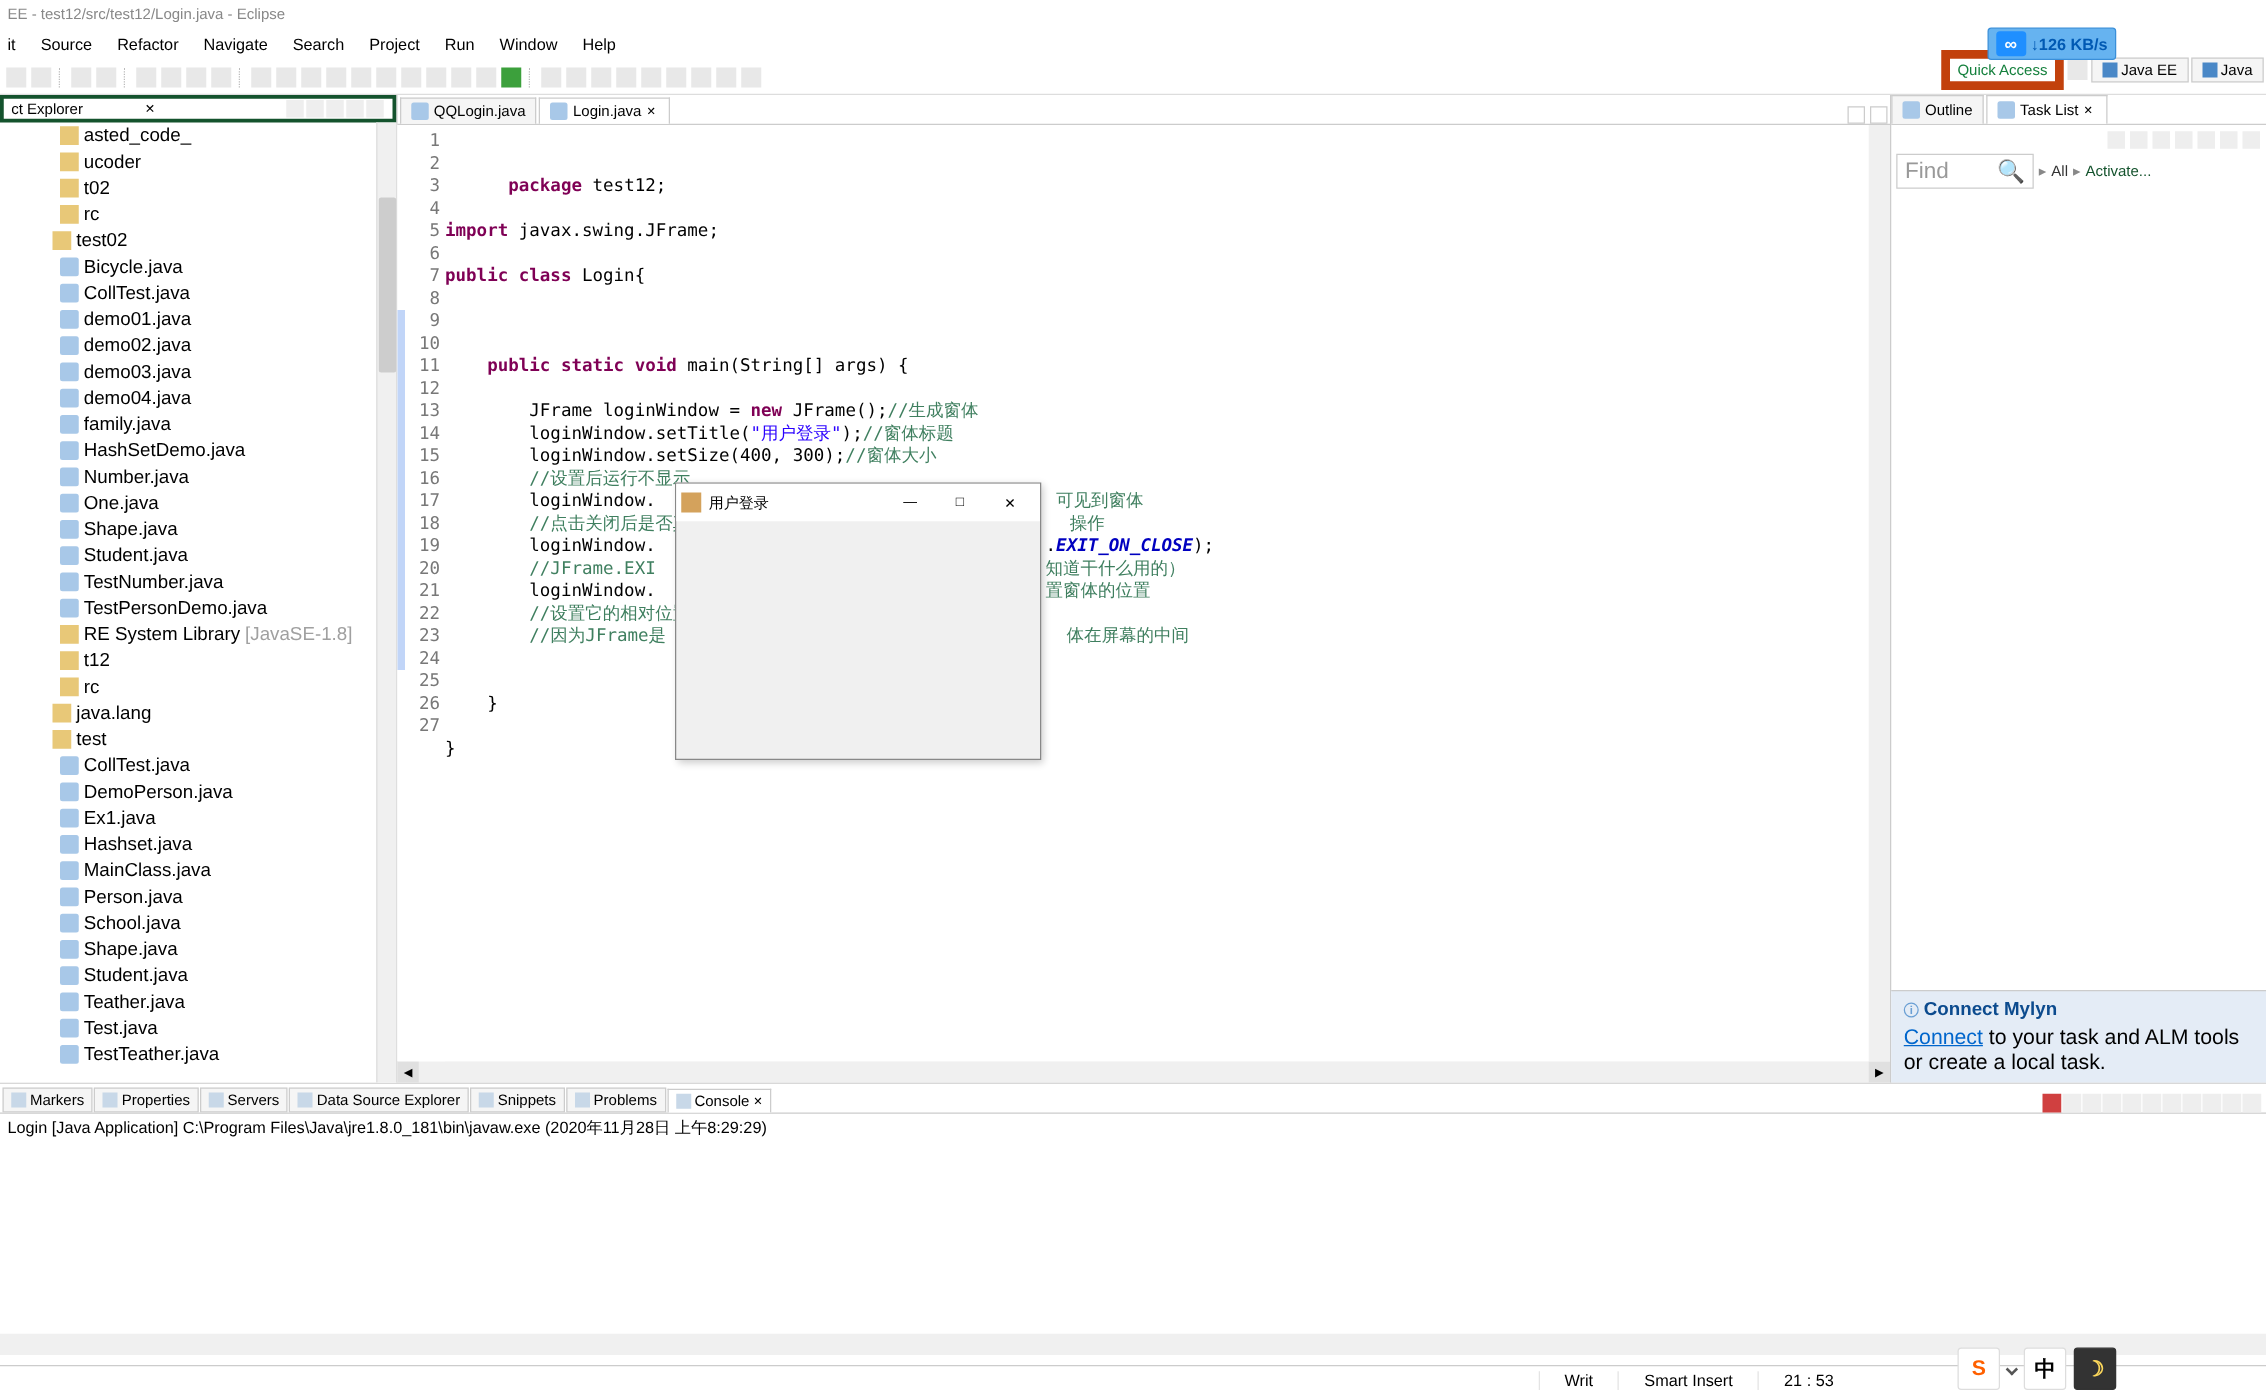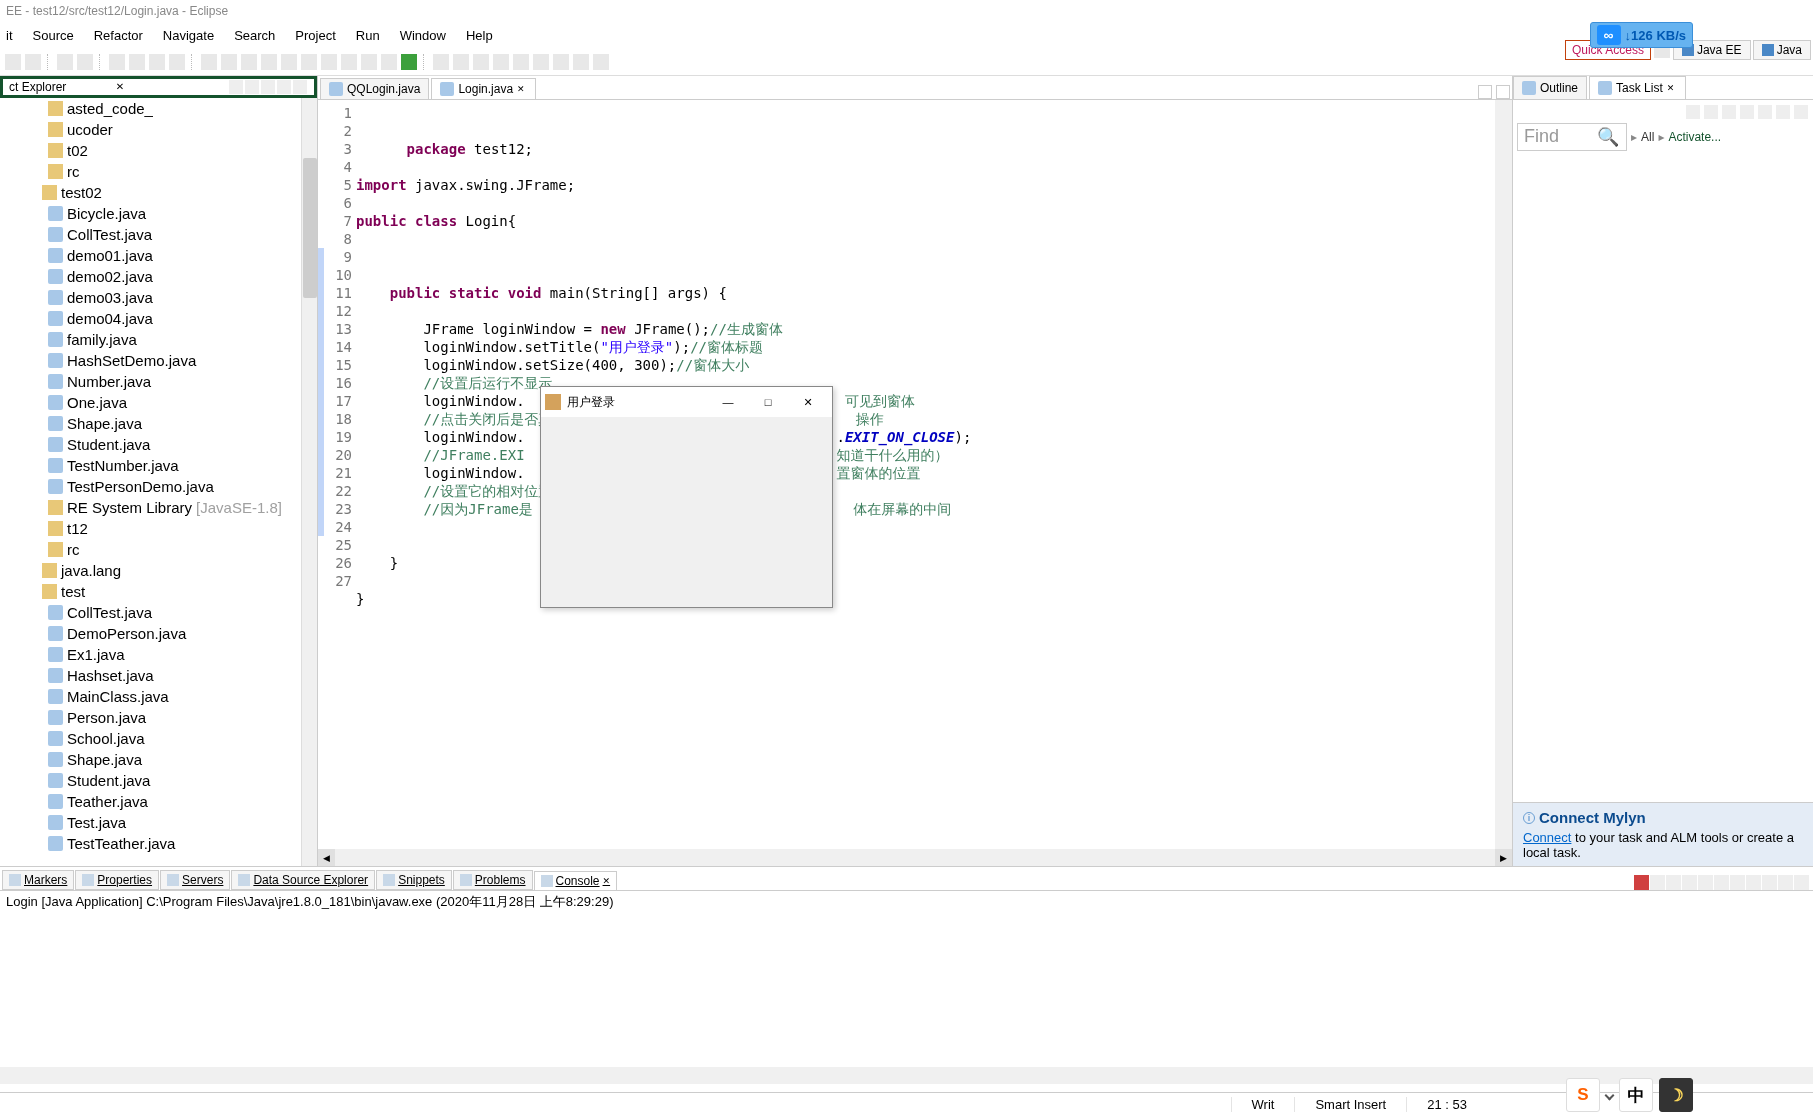--- a/index.html
+++ b/index.html
@@ -8,21 +8,21 @@
     .title-bar { height: 22px; display: flex; align-items: center; padding: 0 6px; color: #888; background: #fff; }
     
     .menu-bar { height: 26px; display: flex; align-items: center; padding: 0 2px; gap: 4px; background: #fff; font-size: 13px; }
     .menu-item { padding: 2px 8px; cursor: pointer; }
     .menu-item:first-child { padding-left: 4px; }
     
     .toolbar { height: 28px; display: flex; align-items: center; padding: 0 4px; gap: 2px; border-bottom: 1px solid #ddd; background: #fff; }
     .toolbar-btn { width: 16px; height: 16px; background: #e8e8e8; margin: 0 1px; }
     .toolbar-sep { width: 4px; height: 16px; border-left: 1px dotted #bbb; margin: 0 3px; }
     .quick-access { position: absolute; right: 2px; top: 40px; display: flex; align-items: center; gap: 2px; background: #fff; }
-    .quick-box { border: 1px solid #c2410c; padding: 2px 6px; color: #be185d; background: #fff; }
+    .quick-box { border: 7px solid #c2410c; padding: 2px 6px; color: #15803d; background: #fff; }
     .perspective-btn { padding: 2px 8px; border: 1px solid #ccc; background: #f5f5f5; font-size: 12px; display:flex; align-items:center; gap:3px; }
     .persp-icon { width:12px; height:12px; background:#4a88c7; }
     
     .network-badge { position: absolute; right: 120px; top: 22px; background: #66b3f0; border: 1px solid #3a8fd9; display:flex; align-items:center; color:#0059b3; font-weight:bold; font-size:13px; padding:2px 6px; border-radius:3px; z-index:5; }
     .network-icon { width:24px; height:20px; background:#1f8fff; border-radius:3px; margin-right:4px; display:flex; align-items:center; justify-content:center; color:#fff; font-size:14px;}
     
     .main-container { display: flex; height: 790px; position: relative; }
     
     .project-explorer { width: 318px; border-right: 1px solid #ccc; display: flex; flex-direction: column; background:#fff;}
     .view-header { height: 22px; border: 3px solid #14532d; display: flex; align-items: center; padding: 0 6px; font-size: 12px; position: relative; background:#fff;}
@@ -73,26 +73,26 @@
     .right-toolbar { height:24px; display:flex; align-items:center; justify-content:flex-end; padding:0 4px; gap:2px;}
     .right-find { height:26px; display:flex; align-items:center; padding:2px 4px; gap:4px; }
     .find-input { border:1px solid #ccc; padding:2px 6px; width:110px; font-size:18px; color:#999;}
     .filter-link { color:#333; }
     .sep-arrow { color:#888; }
     .act-link { color:#14532d; }
     .right-body { flex:1; }
     .mylyn-box { border-top:1px solid #ccc; padding:6px 10px; background:#e4ecf6; }
     .mylyn-title { color:#0c4b8e; font-weight:bold; font-size:15px; display:flex; align-items:center; gap:4px;}
     .info-badge { width:12px; height:12px; border-radius:50%; border:1px solid #6a9fd4; color:#6a9fd4; font-size:9px; text-align:center; line-height:11px;}
-    .mylyn-text { font-size:13px; margin-top:4px; }
+    .mylyn-text { font-size:17px; margin-top:4px; }
     .mylyn-link { color:#0066cc; text-decoration:underline; }
     
     .bottom-panel { height: 218px; border-top:1px solid #ccc; display:flex; flex-direction:column; }
     .bottom-tabs { height:24px; display:flex; border-bottom:1px solid #ccc; align-items:flex-end; padding-left:2px; }
-    .btab { border:1px solid #ccc; border-bottom:none; padding:2px 6px; font-size:12px; display:flex; align-items:center; gap:3px; margin-right:1px;text-decoration:underline;}
+    .btab { border:1px solid #ccc; border-bottom:none; padding:2px 6px; font-size:12px; display:flex; align-items:center; gap:3px; margin-right:1px;}
     .btab.inactive { background:#f5f5f5; border-bottom:1px solid #ccc;}
     .btab.active { background:#fff; }
     .btab-icon { width:12px; height:12px; background:#c8d8e8; }
     .btab-spacer { flex:1; }
     .btab-controls { display:flex; gap:1px; padding-right:4px; }
     .btab-ctrl { width:15px; height:15px; background:#eee; }
     .console-head { padding:2px 6px; font-size:13px; }
     .console-body { flex:1; background:#fff; }
     .console-hscroll { height:17px; background:#f0f0f0; }
     

